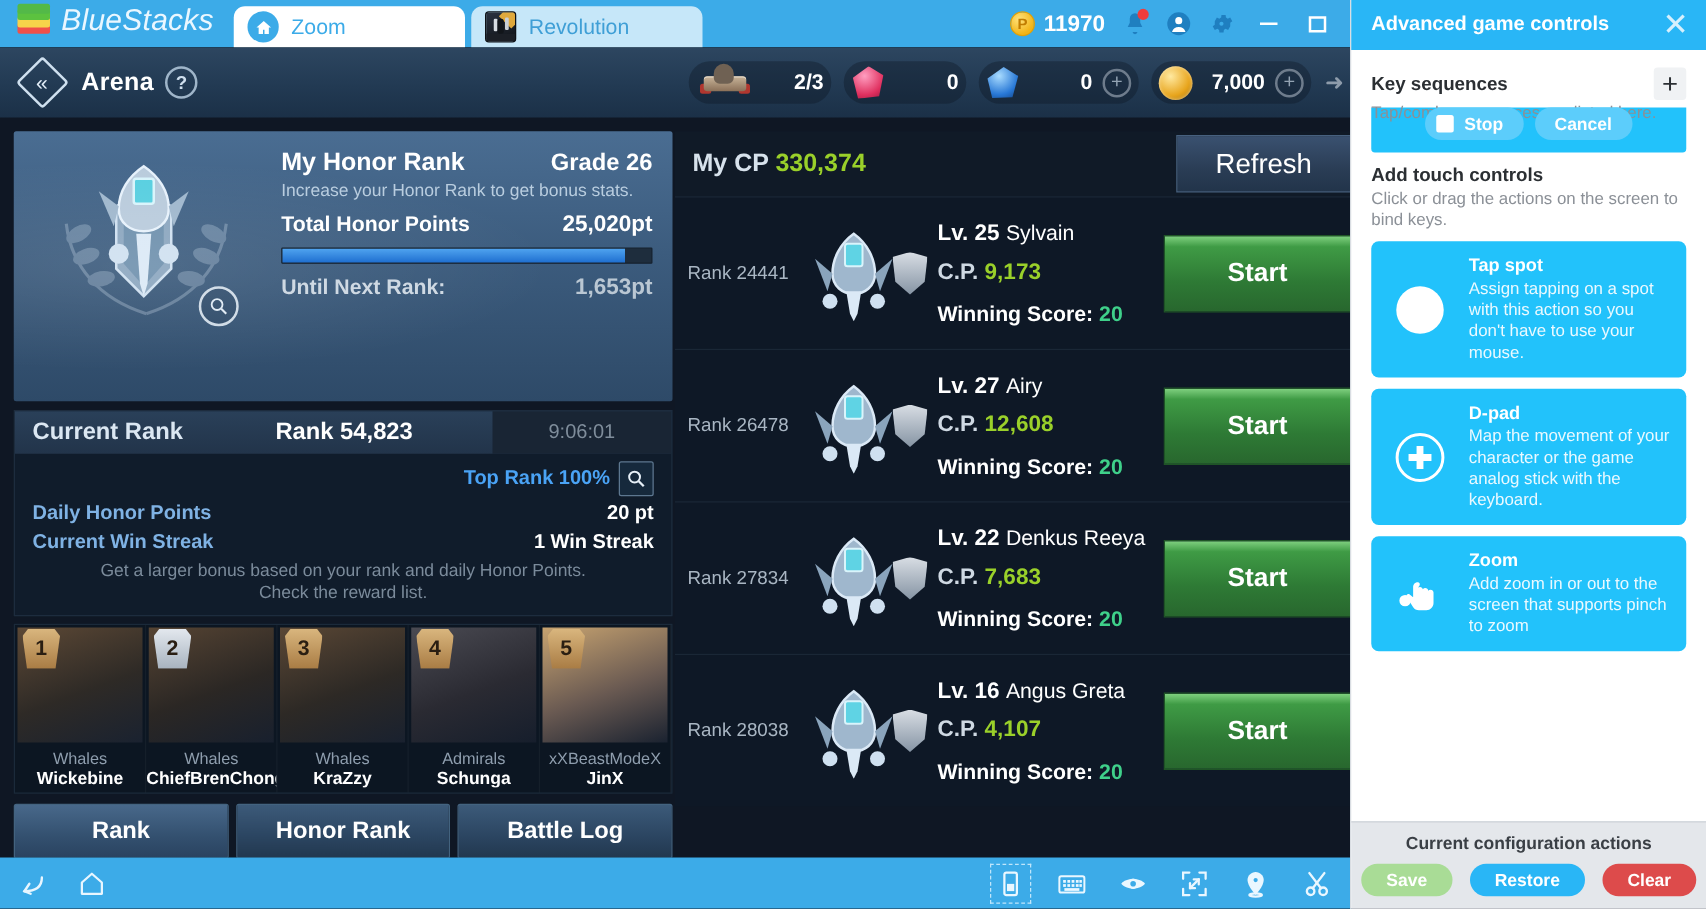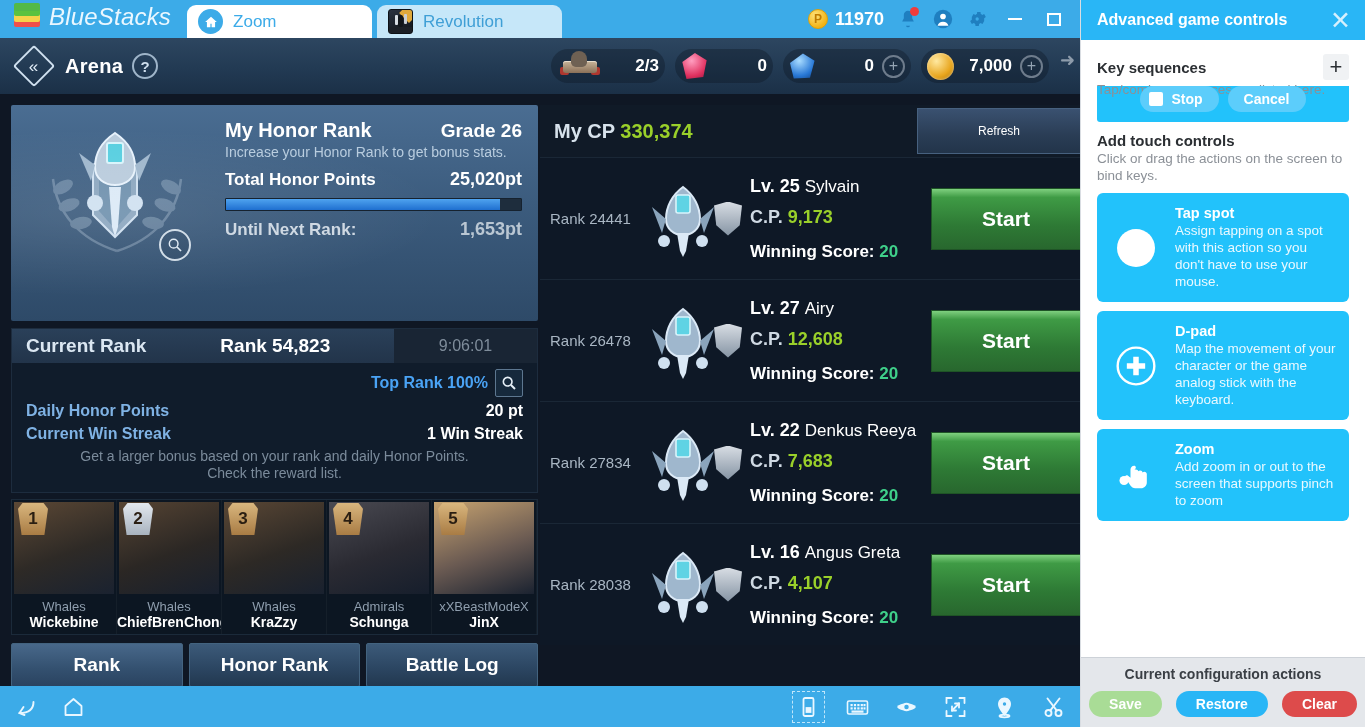--- a/index.html
+++ b/index.html
@@ -104,21 +104,21 @@
     width: 30px; height: 30px; border: 2px solid #cfe0ef; transform: rotate(45deg);
     display:flex; align-items:center; justify-content:center; border-radius:3px;
   }
   .diamond span { transform: rotate(-45deg); font-size: 17px; color:#e3eef8; line-height:1; }
   .arena-title { color:#ffffff; font-size: 20px; font-weight:bold; margin-left: 10px; letter-spacing:.3px;}
   .help-circle {
     width: 26px; height: 26px; border-radius: 50%; border: 2px solid #9fb5c9;
     color:#cfdfee; font-size: 15px; font-weight:bold;
     display:flex; align-items:center; justify-content:center; margin-left: 9px;
   }
-  .res-group { margin-left:auto; display:flex; }
+  .res-group { margin-left:auto; display:flex; align-items:center; }
   .res {
     display:flex; align-items:center; gap:0px; height: 34px;
     background: rgba(12,20,32,.35); border-radius: 18px;
     padding: 0 6px 0 6px; margin-left: 10px;
   }
   .res .rnum { color:#ffffff; font-size: 17px; font-weight:bold; min-width: 56px; text-align:right; }
   .res .plus {
     width: 23px; height: 23px; border-radius: 50%; border: 2px solid #6e7c8c;
     color:#93a3b3; font-size:16px; line-height:18px; text-align:center; margin-left: 8px;
   }
@@ -239,24 +239,24 @@
     display:flex; align-items:center; justify-content:center;
   }
   .tab3.sel { background: linear-gradient(180deg,#48688a 0%, #33506f 60%, #2a4360 100%); }
 
   
   .right-col { position:absolute; left: 540px; top: 67px; right: 0; bottom: 0; }
   .mycp-row { height: 52px; display:flex; align-items:center; background:#101a27; }
   .mycp { color:#d7e2ec; font-size: 20px; font-weight:bold; padding-left: 14px; }
   .mycp b { color:#9ad02a; font-weight:bold; }
   .refresh-btn {
-    margin-left:auto; margin-right: 0px; width: 164px; height: 46px;
+    margin-left:auto; margin-right: 0px; width: 140px; height: 46px;
     background: linear-gradient(180deg,#3a5170 0%,#2a3d55 60%,#22344a 100%);
     border: 1px solid #47617f;
-    color:#ffffff; font-size: 12px; display:flex; align-items:center; justify-content:center;
+    color:#ffffff; font-size: 22px; display:flex; align-items:center; justify-content:center;
   }
   .opp-row {
     height: 122px; display:flex; align-items:center;
     border-top: 1px solid #1a2736; position:relative; background:#0e1826;
   }
   .opp-rank { width: 110px; color:#a9b6c3; font-size: 15px; padding-left: 10px; }
   .opp-emblem { width: 66px; height: 76px; position:relative; flex:0 0 auto; }
   .opp-shield {
     width: 28px; height: 34px; flex:0 0 auto; margin-left: -2px; margin-right: 8px;
     background: linear-gradient(180deg,#e9eef4,#8f9eae);

